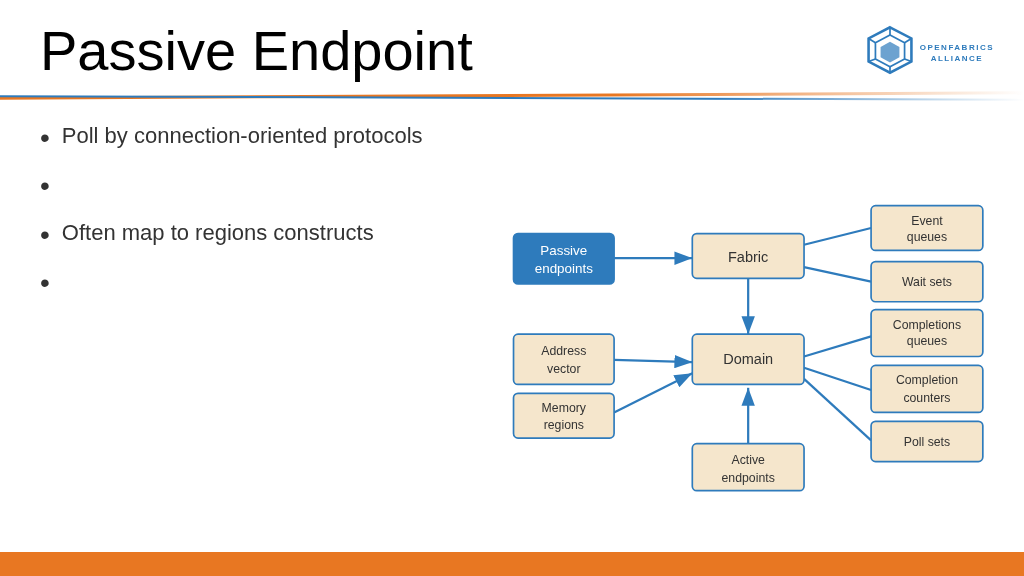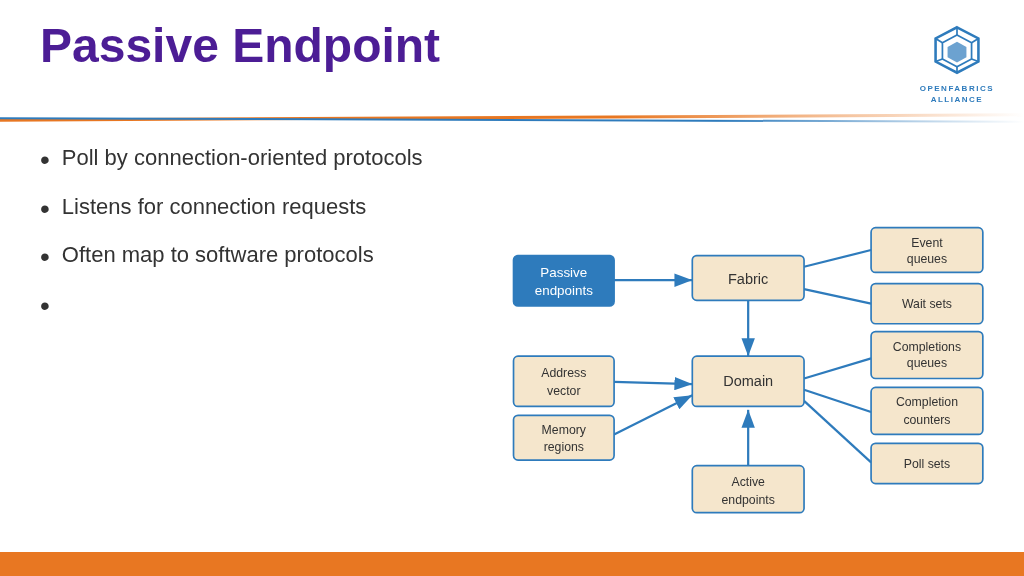--- a/index.html
+++ b/index.html
@@ -14,29 +14,28 @@
 
     
     .header {
       padding: 18px 30px 10px 40px;
       display: flex;
       align-items: flex-start;
       justify-content: space-between;
     }
 
     .title {
-      font-size: 48px;
-      font-weight: bold;
-      color: #4c1d95;
+      font-size: 56px;
+      font-weight: normal;
+      color: #000000;
     }
 
     
     .logo {
       display: flex;
-      flex-direction: column;
       align-items: center;
       margin-top: 5px;
     }
 
     .logo-hex {
       width: 60px;
       height: 60px;
     }
 
     
@@ -151,25 +150,24 @@
 
 <div class="main-content">
 
   <div class="bullets">
     <div class="bullet-item">
       <span class="bullet-dot">•</span>
       <span>Poll by connection-oriented protocols</span>
     </div>
     <div class="bullet-item">
       <span class="bullet-dot">•</span>
-      <span>Listens for connection requests</span>
-    </div>
-    <div class="bullet-item">
-      <span class="bullet-dot">•</span>
-      <span>Often map to software protocols</span>
+    </div>
+    <div class="bullet-item">
+      <span class="bullet-dot">•</span>
+      <span>Often map to regions constructs</span>
     </div>
     <div class="bullet-item">
       <span class="bullet-dot">•</span>
     </div>
   </div>
 
   <div class="diagram">
     <svg viewBox="0 0 460 340" xmlns="http://www.w3.org/2000/svg">
       <defs>
         <marker id="arrowhead" markerWidth="8" markerHeight="6" refX="8" refY="3" orient="auto">

